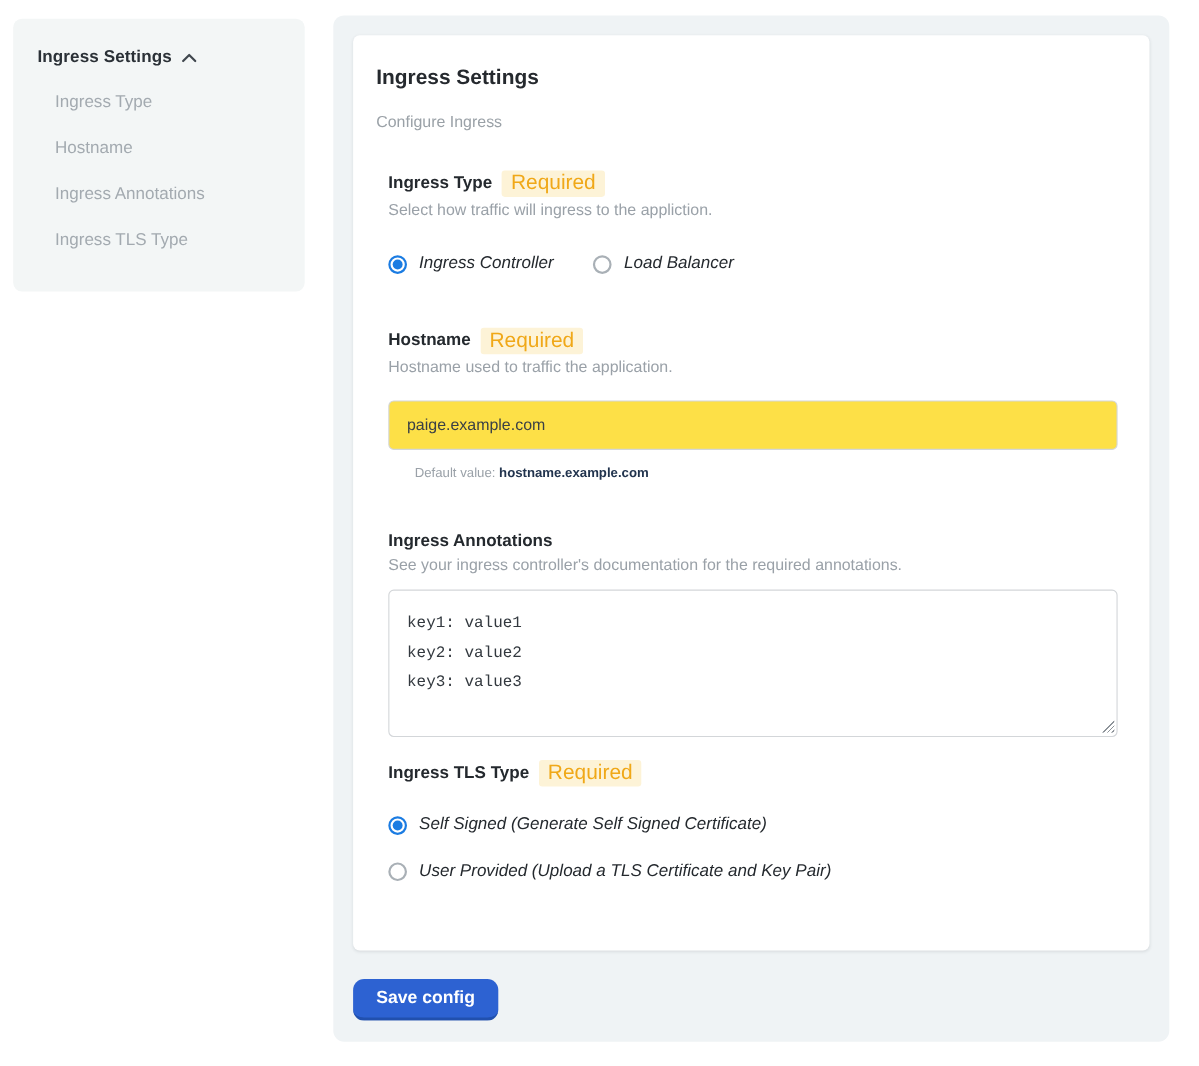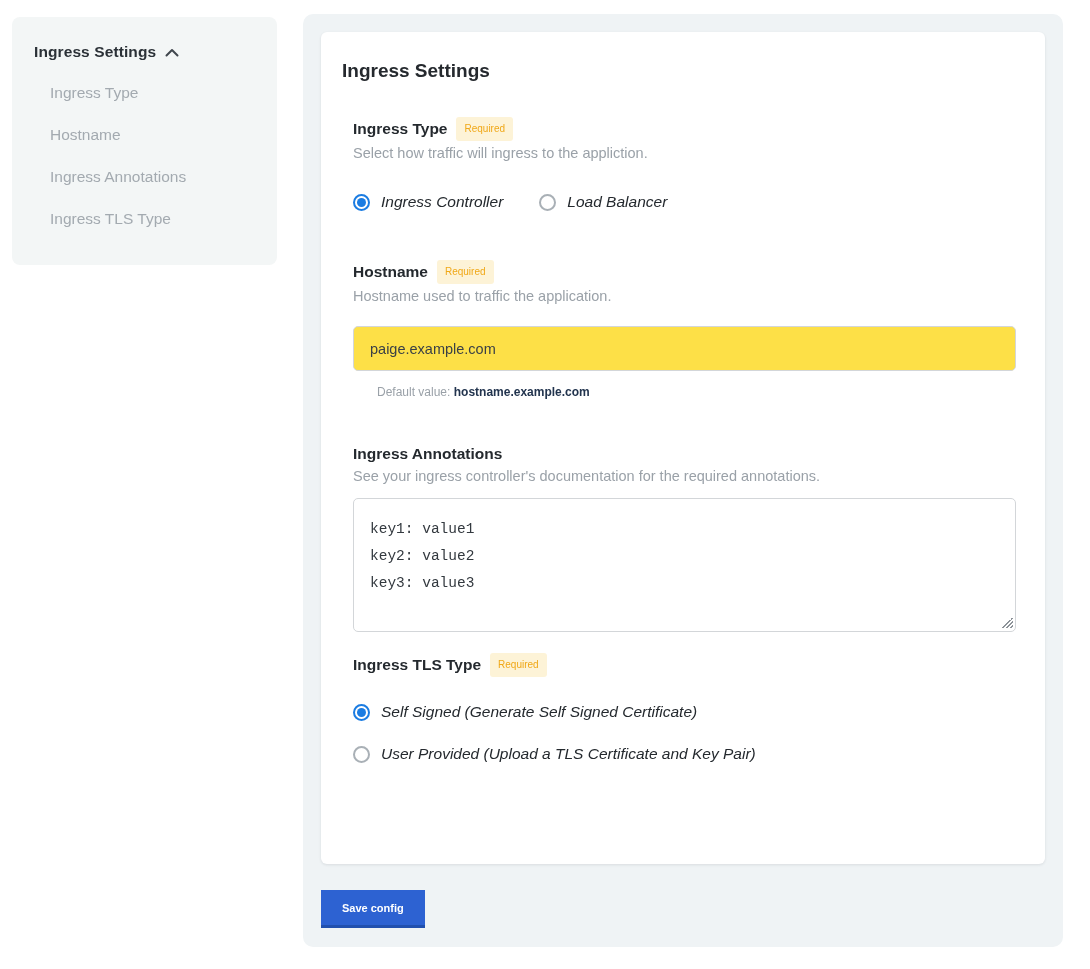--- a/index.html
+++ b/index.html
@@ -90,21 +90,21 @@
   }
   .sec-label {
     font-size: 15.5px;
     line-height: 20px;
     font-weight: 700;
     color: #24292e;
   }
   .badge {
     background: #fdf3d7;
     color: #f0a818;
-    font-size: 10px;
+    font-size: 19px;
     line-height: 16px;
     padding: 4px 8px;
     border-radius: 3px;
     white-space: nowrap;
   }
   .sec-desc {
     margin-top: 3px;
     font-size: 14.5px;
     line-height: 18px;
     color: #9aa1a8;
@@ -209,24 +209,24 @@
 
   
   .save-button {
     position: absolute;
     left: 18px; top: 876px;
     height: 38px;
     padding: 1px 21px;
     background: #2d62d2;
     border: none;
     border-bottom: 3px solid #2150ae;
-    border-radius: 0;
+    border-radius: 10px;
     color: #ffffff;
     font-family: "Liberation Sans", "DejaVu Sans", sans-serif;
-    font-size: 11px;
+    font-size: 16px;
     font-weight: 700;
     cursor: pointer;
   }
 </style>
 </head>
 <body>
 
 <div class="viewport">
 
   <aside class="sidebar">
@@ -243,20 +243,21 @@
       <li>Hostname</li>
       <li>Ingress Annotations</li>
       <li>Ingress TLS Type</li>
     </ul>
   </aside>
 
   <section class="panel">
     <div class="card">
 
       <h1 class="card-title">Ingress Settings</h1>
+      <div class="card-subtitle">Configure Ingress</div>
 
       <div class="section sec-ingress-type">
         <div class="sec-label-row">
           <span class="sec-label">Ingress Type</span>
           <span class="badge">Required</span>
         </div>
         <div class="sec-desc">Select how traffic will ingress to the appliction.</div>
         <div class="radio-row">
           <label class="radio-option opt-gap">
             <span class="radio-circle checked"></span>

